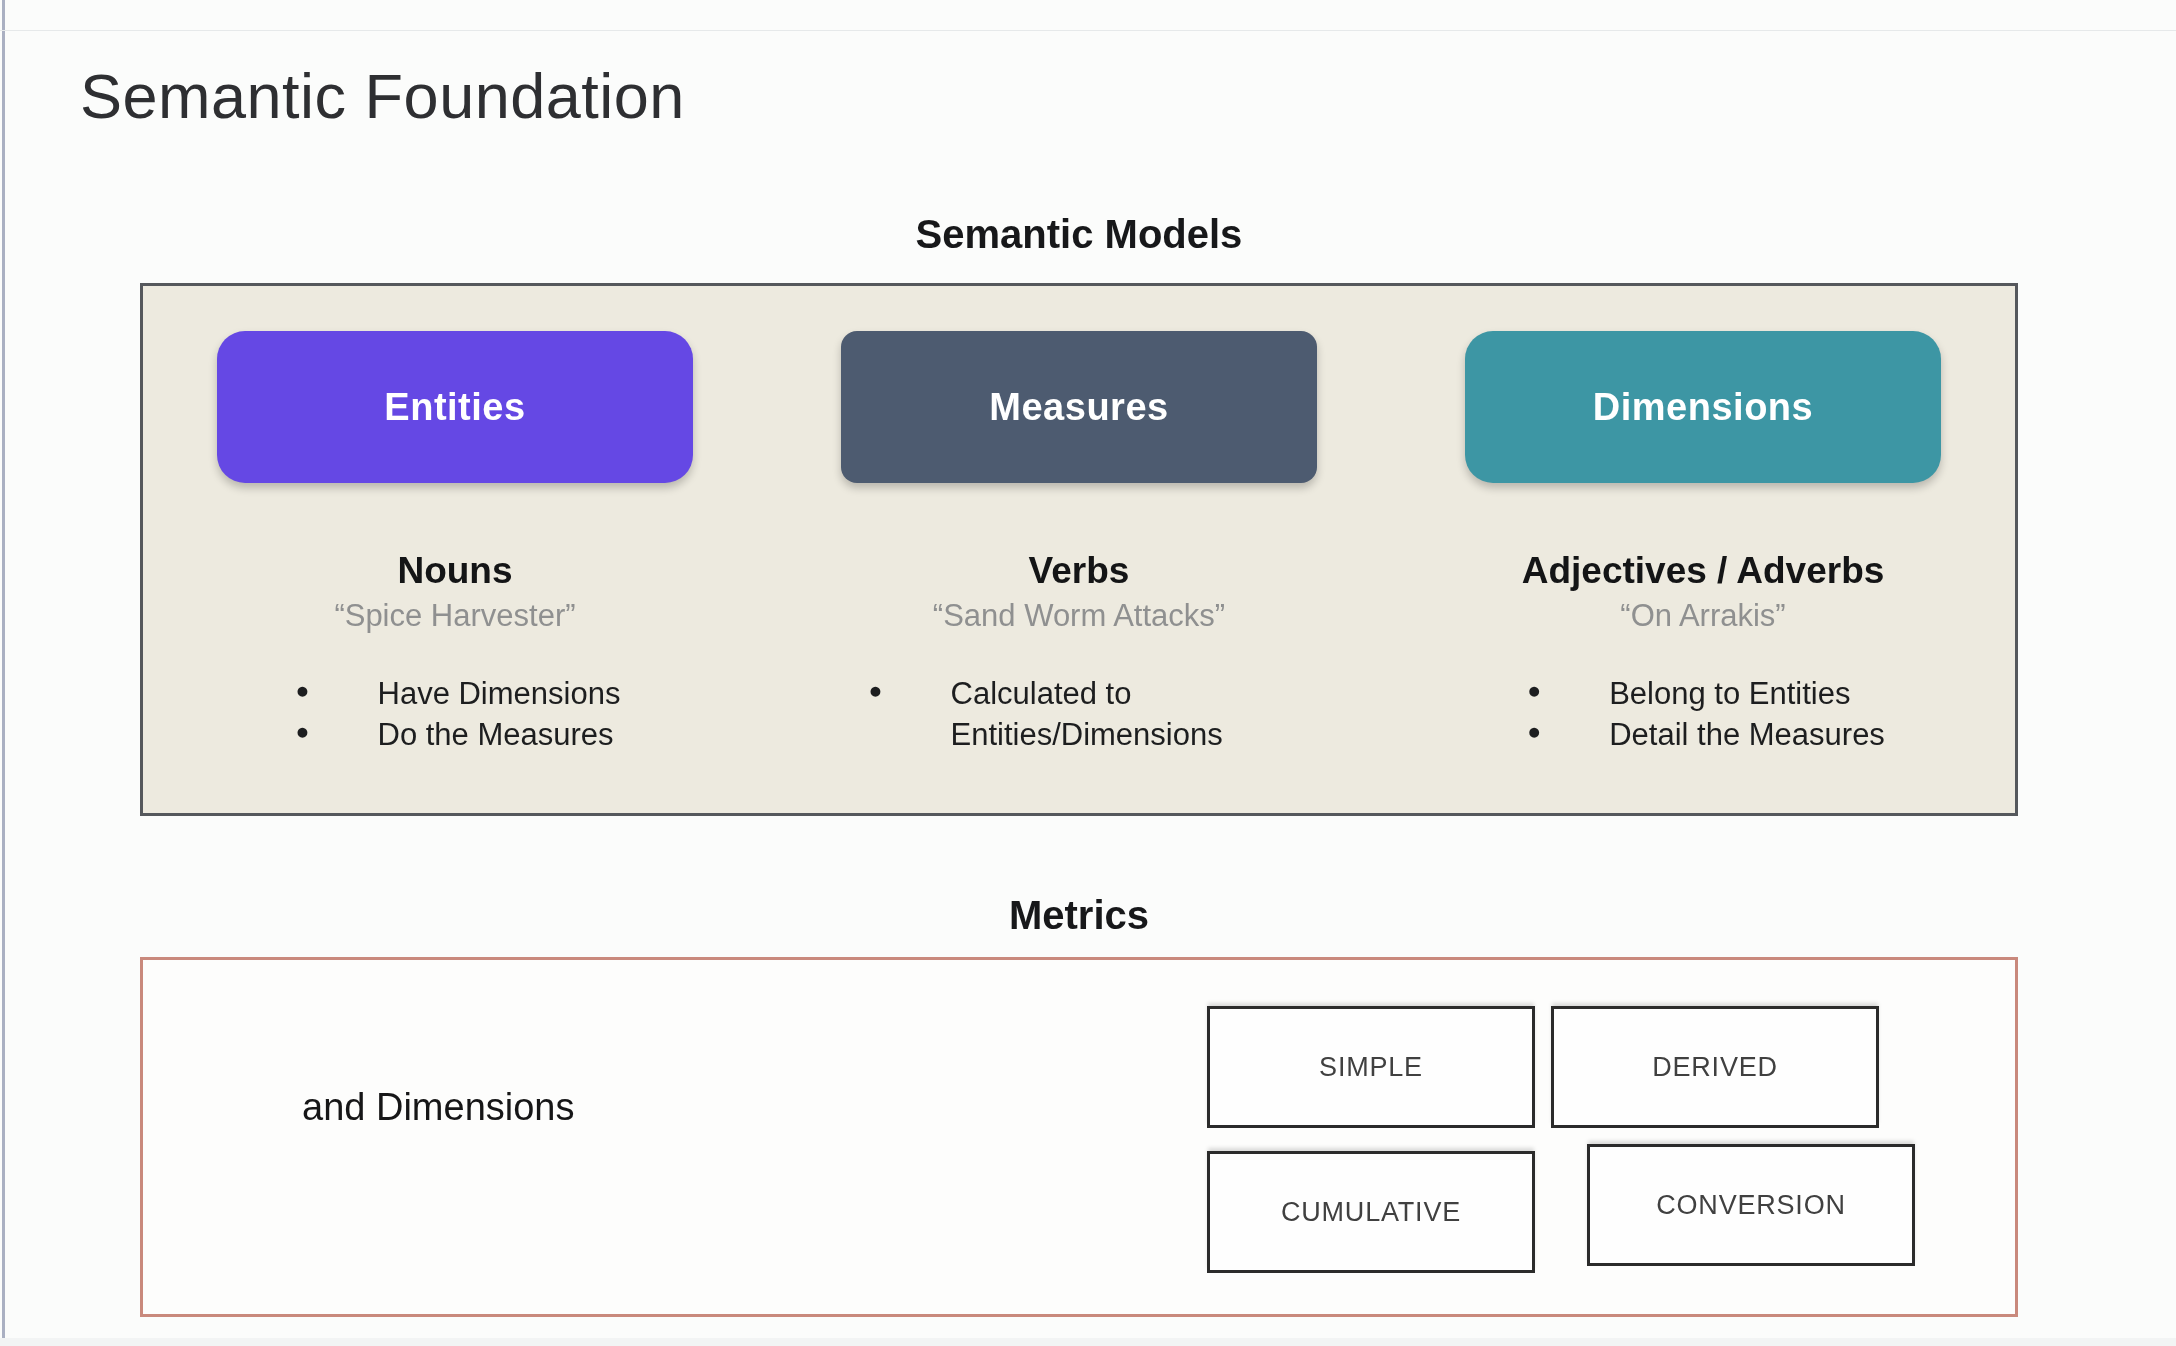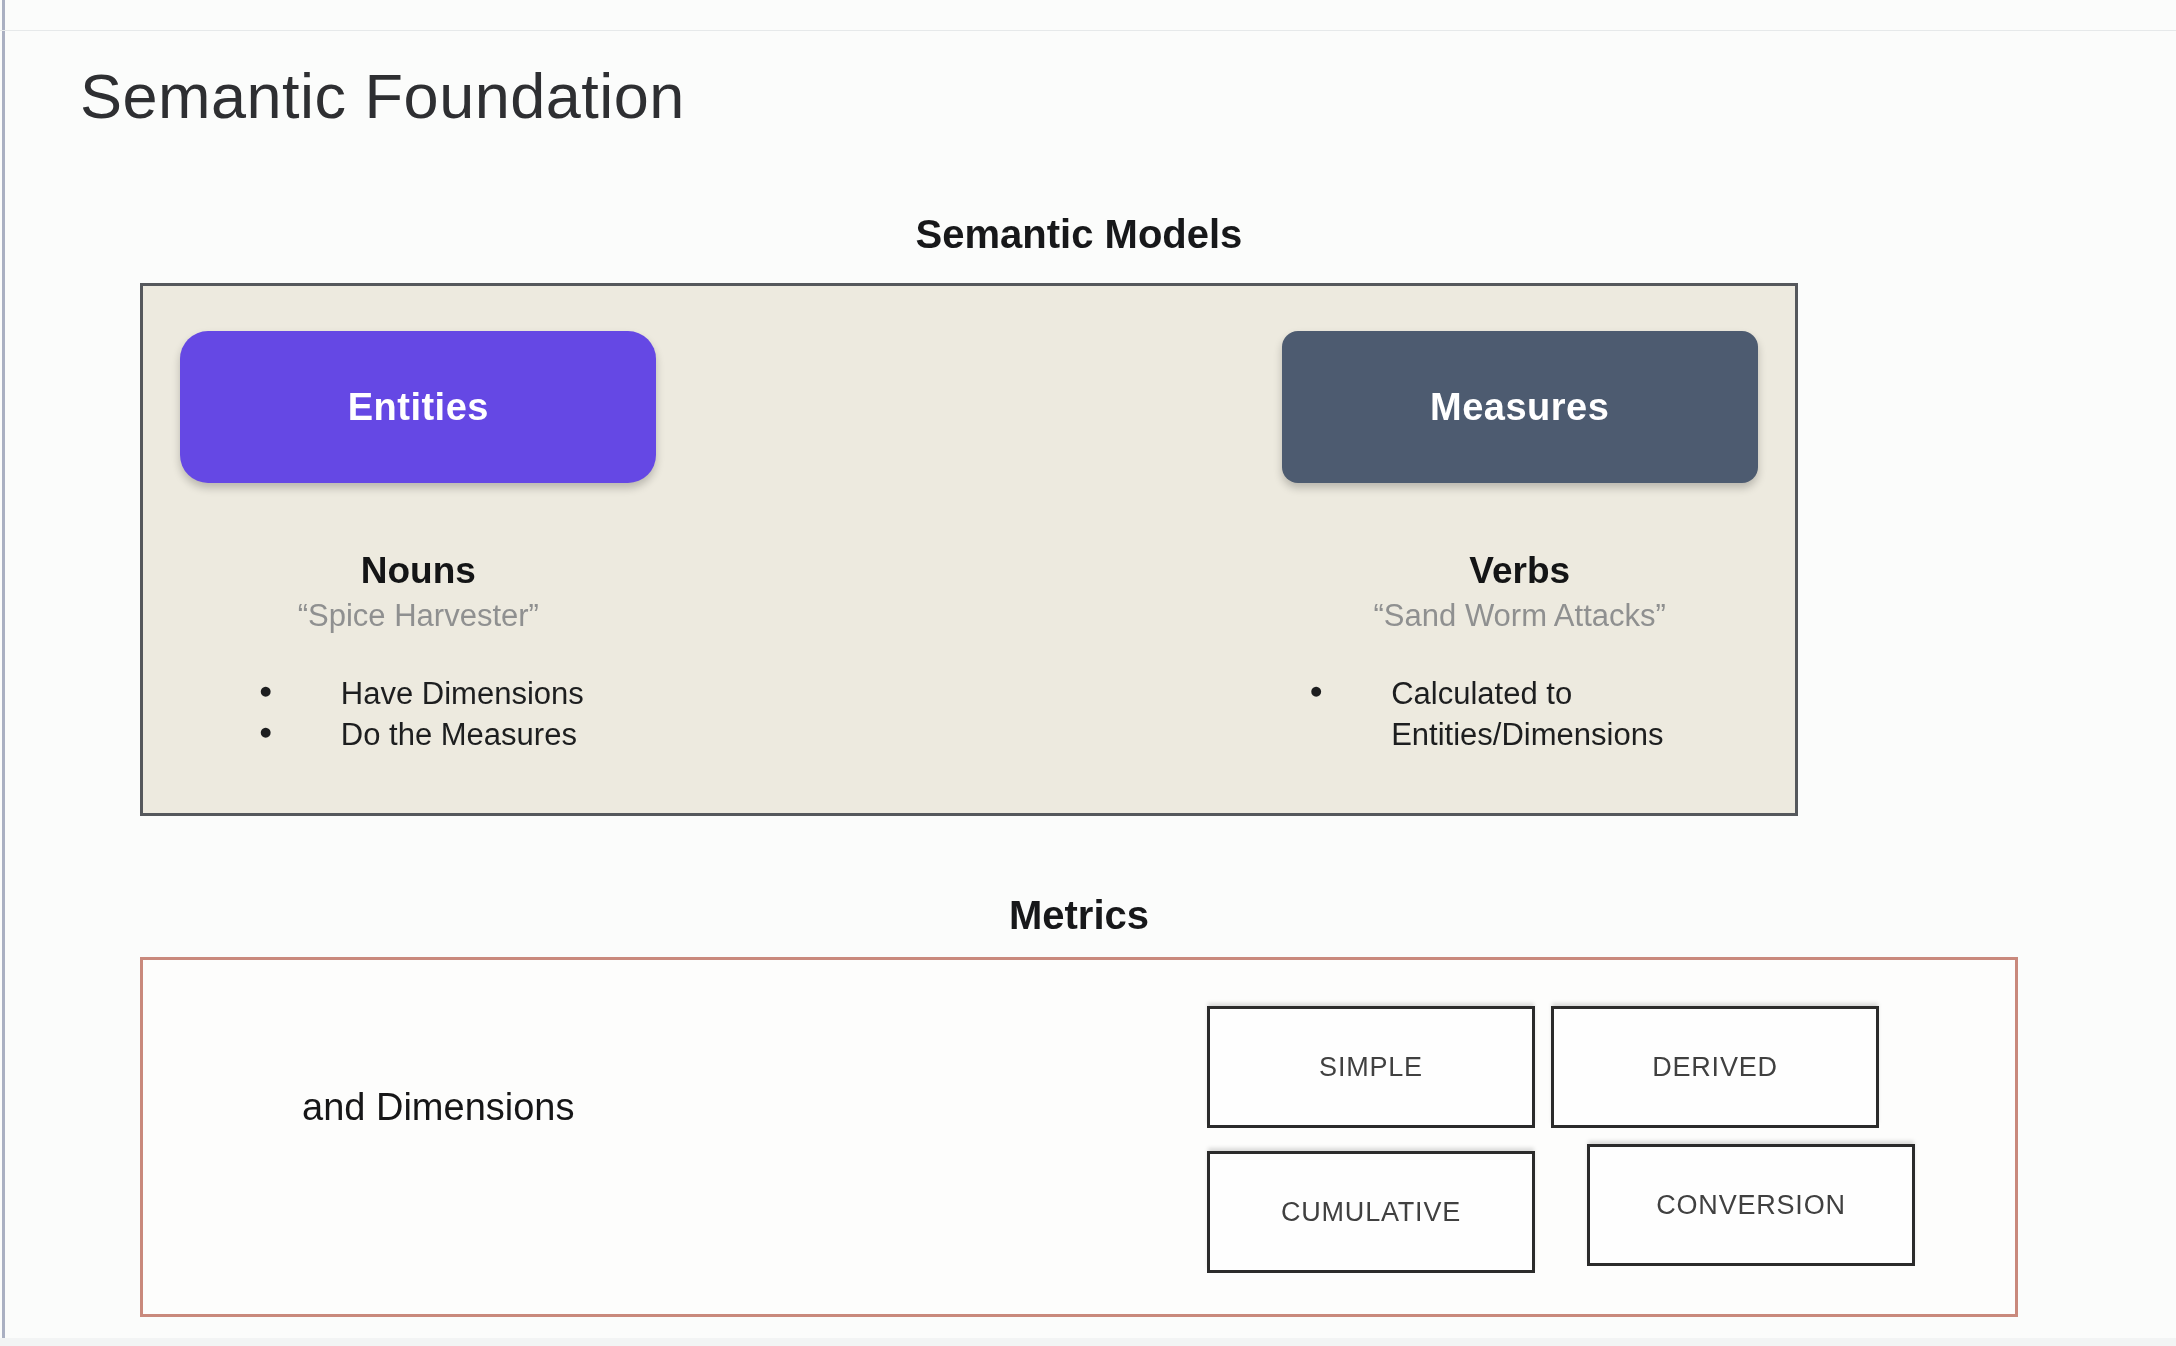--- a/index.html
+++ b/index.html
@@ -20,21 +20,21 @@
   }
 
   .section-header{
     position:absolute;left:140px;width:1878px;text-align:center;
     font-size:40px;font-weight:bold;color:#17181a;
   }
   .header-models{top:212px;}
   .header-metrics{top:893px;}
 
   .models-panel{
-    position:absolute;left:140px;top:283px;width:1658px;height:533px;
+    position:absolute;left:140px;top:283px;width:1878px;height:533px;
     background:#edeadf;border:3px solid #55585c;box-sizing:border-box;
     display:flex;justify-content:space-between;
   }
   .model-col{
     width:33.33%;display:flex;flex-direction:column;align-items:center;
     padding-top:45px;box-sizing:border-box;
   }
   .model-btn{
     width:476px;height:152px;border-radius:28px;
     display:flex;align-items:center;justify-content:center;
@@ -101,20 +101,29 @@
 
   <div class="model-col">
     <div class="model-btn btn-measures">Measures</div>
     <div class="model-heading">Verbs</div>
     <div class="model-quote">“Sand Worm Attacks”</div>
     <ul class="model-bullets">
       <li>Calculated to Entities/Dimensions</li>
     </ul>
   </div>
 
+  <div class="model-col">
+    <div class="model-btn btn-dimensions">Dimensions</div>
+    <div class="model-heading">Adjectives / Adverbs</div>
+    <div class="model-quote">“On Arrakis”</div>
+    <ul class="model-bullets">
+      <li>Belong to Entities</li>
+      <li>Detail the Measures</li>
+    </ul>
+  </div>
 
 </div>
 
 <div class="section-header header-metrics">Metrics</div>
 
 <div class="metrics-panel">
   <div class="metrics-desc">
     <div>and Dimensions</div>
   </div>
   <div class="metric-box mb-0">SIMPLE</div>

